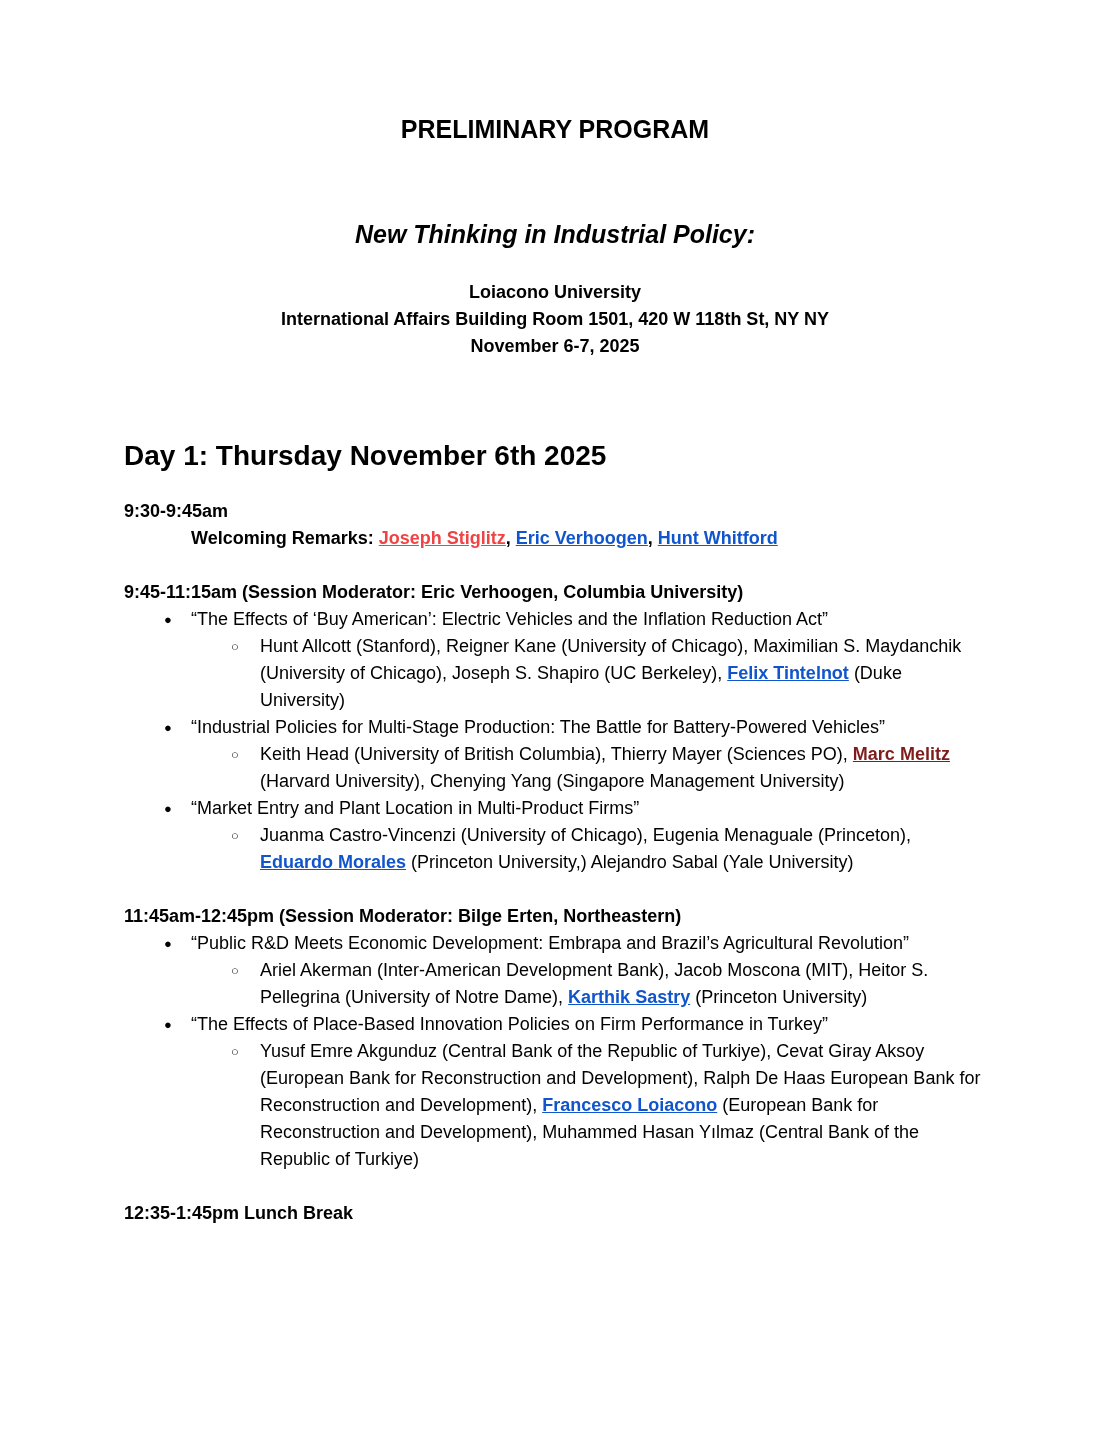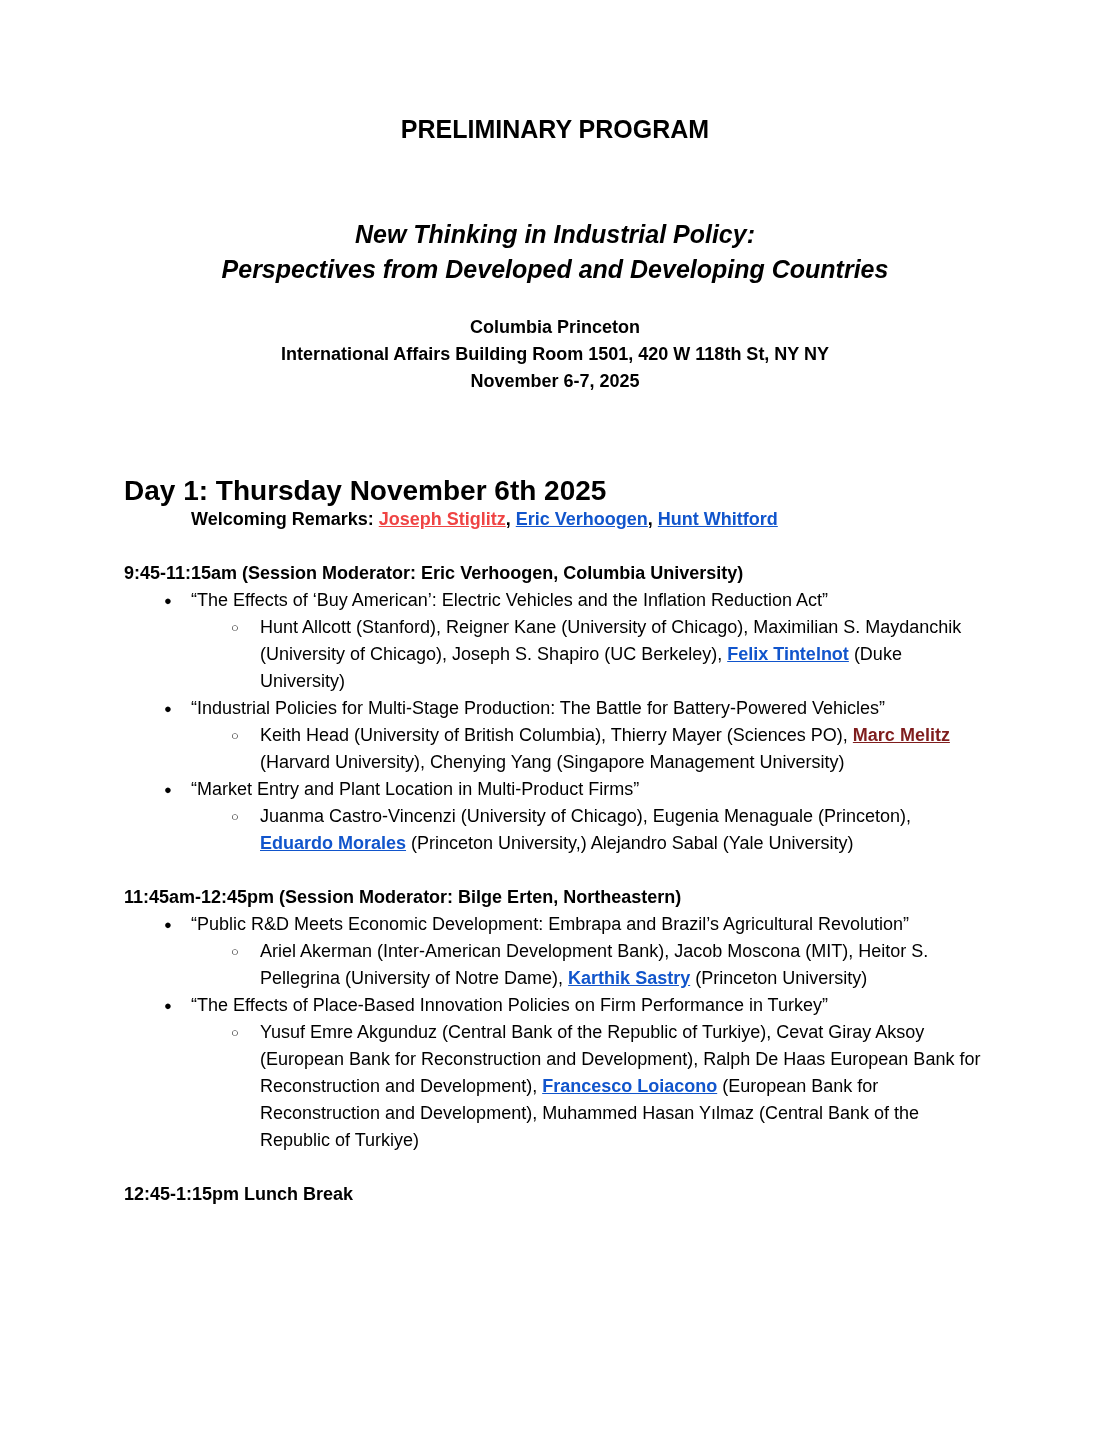--- a/index.html
+++ b/index.html
@@ -76,37 +76,37 @@
   }
 </style>
 </head>
 <body>
 
 <div class="doc">
   <div class="center doc-title">PRELIMINARY PROGRAM</div>
   <div class="gap-35"></div>
   <div class="gap-35"></div>
   <div class="center conf-title">New Thinking in Industrial Policy:</div>
-  <div class="center conf-title">Perspectives from Developed and Developing Countries</div>
   <div class="gap-27"></div>
-  <div class="center venue-line">Columbia Princeton</div>
+  <div class="center venue-line">Loiacono University</div>
   <div class="center venue-line">International Affairs Building Room 1501, 420 W 118th St, NY NY</div>
   <div class="center venue-line">November 6-7, 2025</div>
 
   <div class="day-heading">Day 1: Thursday November 6th 2025</div>
 
   <div id="schedule">
+      <div class="line hdr"><span class="seg-bold">9:30-9:45am</span></div>
       <div class="line remarks"><span class="seg-bold">Welcoming Remarks: </span><a class="doclink" href="#" style="color: #ef4444;">Joseph Stiglitz</a><span class="seg-bold">, </span><a class="doclink" href="#" style="color: rgb(17, 85, 204);">Eric Verhoogen</a><span class="seg-bold">, </span><a class="doclink" href="#" style="color: rgb(17, 85, 204);">Hunt Whitford</a></div>
       <div class="line hdr"><span class="seg-bold">9:45-11:15am (Session Moderator: Eric Verhoogen, Columbia University)</span></div>
       <div class="line bullet1"><span class="marker">●</span><span>“The Effects of ‘Buy American’: Electric Vehicles and the Inflation Reduction Act”</span></div>
       <div class="line bullet2"><span class="marker">○</span><span>Hunt Allcott (Stanford), Reigner Kane (University of Chicago), Maximilian S. Maydanchik (University of Chicago), Joseph S. Shapiro (UC Berkeley), </span><a class="doclink" href="#" style="color: rgb(17, 85, 204);">Felix Tintelnot</a><span> (Duke University)</span></div>
       <div class="line bullet1"><span class="marker">●</span><span>“Industrial Policies for Multi-Stage Production: The Battle for Battery-Powered Vehicles”</span></div>
       <div class="line bullet2"><span class="marker">○</span><span>Keith Head (University of British Columbia), Thierry Mayer (Sciences PO), </span><a class="doclink" href="#" style="color: #7f1d1d;">Marc Melitz </a><span>(Harvard University), Chenying Yang (Singapore Management University)</span></div>
       <div class="line bullet1"><span class="marker">●</span><span>“Market Entry and Plant Location in Multi-Product Firms”</span></div>
       <div class="line bullet2"><span class="marker">○</span><span>Juanma Castro-Vincenzi (University of Chicago), Eugenia Menaguale (Princeton), </span><a class="doclink" href="#" style="color: rgb(17, 85, 204);">Eduardo Morales</a><span> (Princeton University,) Alejandro Sabal (Yale University)</span></div>
       <div class="line hdr"><span class="seg-bold">11:45am-12:45pm (Session Moderator: Bilge Erten, Northeastern)</span></div>
       <div class="line bullet1"><span class="marker">●</span><span>“Public R&amp;D Meets Economic Development: Embrapa and Brazil’s Agricultural Revolution”</span></div>
       <div class="line bullet2"><span class="marker">○</span><span>Ariel Akerman (Inter-American Development Bank), Jacob Moscona (MIT), Heitor S. Pellegrina (University of Notre Dame), </span><a class="doclink" href="#" style="color: rgb(17, 85, 204);">Karthik Sastry</a><span> (Princeton University)</span></div>
       <div class="line bullet1"><span class="marker">●</span><span>“The Effects of Place-Based Innovation Policies on Firm Performance in Turkey”</span></div>
       <div class="line bullet2"><span class="marker">○</span><span>Yusuf Emre Akgunduz (Central Bank of the Republic of Turkiye), Cevat Giray Aksoy (European Bank for Reconstruction and Development), Ralph De Haas European Bank for Reconstruction and Development), </span><a class="doclink" href="#" style="color: rgb(17, 85, 204);">Francesco Loiacono</a><span> (European Bank for Reconstruction and Development), Muhammed Hasan Yılmaz (Central Bank of the Republic of Turkiye)</span></div>
-      <div class="line hdr"><span class="seg-bold">12:45-1:15pm Lunch Break</span></div>
+      <div class="line hdr"><span class="seg-bold">12:35-1:45pm Lunch Break</span></div>
     </div>
 </div>
 
 </body></html>

